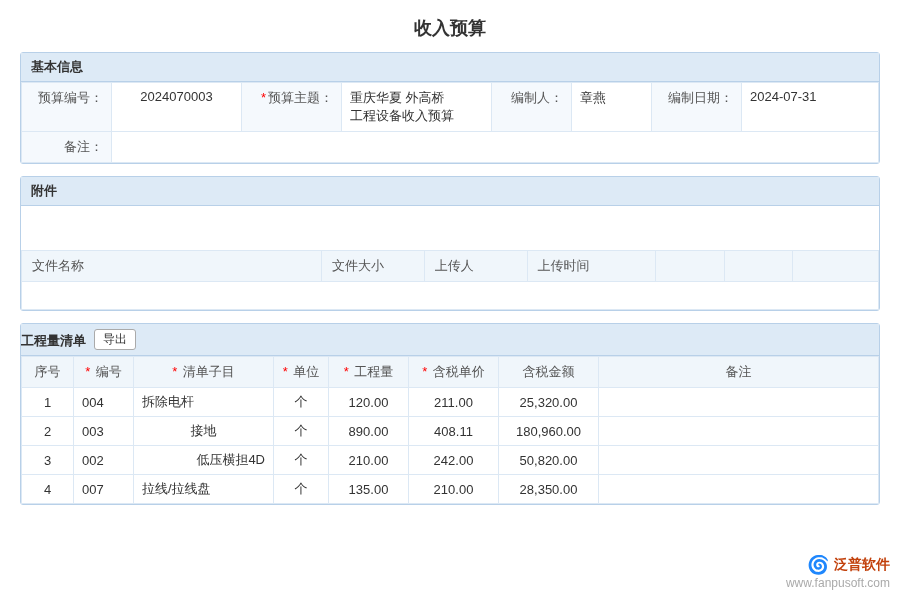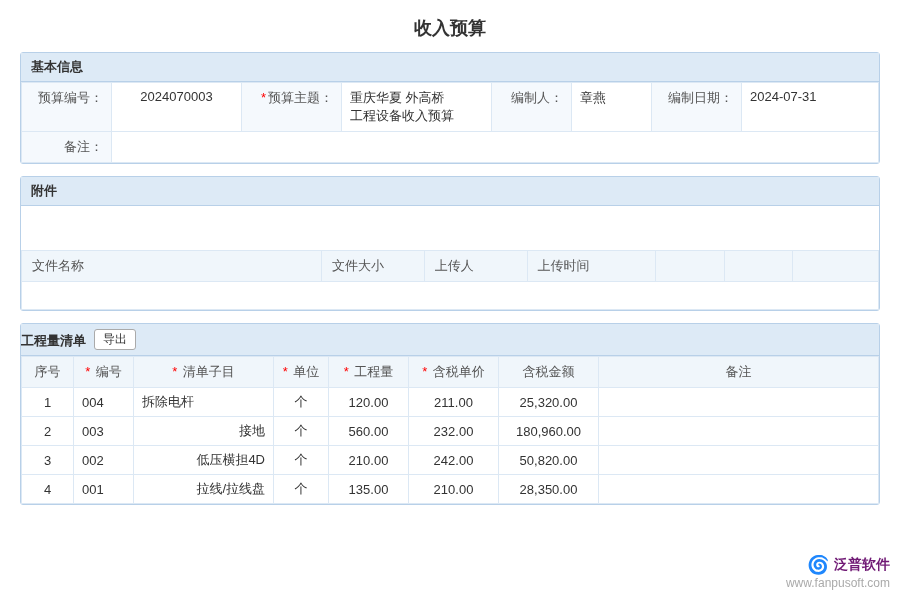--- a/index.html
+++ b/index.html
@@ -128,21 +128,21 @@
     .watermark {
       position: fixed;
       bottom: 10px;
       right: 10px;
       font-size: 11px;
       color: #aaa;
       text-align: right;
     }
     .watermark .brand {
       font-size: 14px;
-      color: #701a75;
+      color: #c2410c;
       font-weight: bold;
     }
   </style>
 </head>
 <body>
 
 <div class="page-title">收入预算</div>
 
 <div class="section">
   <div class="section-header">基本信息</div>
@@ -230,41 +230,41 @@
     <td style="text-align:left;">拆除电杆</td>
     <td>个</td>
     <td>120.00</td>
     <td>211.00</td>
     <td>25,320.00</td>
     <td></td>
   </tr>
           <tr>
     <td>2</td>
     <td>003</td>
-    <td style="text-align:right;">接地</td>
-    <td>个</td>
-    <td>560.00</td>
-    <td>232.00</td>
+    <td style="text-align:center;">接地</td>
+    <td>个</td>
+    <td>890.00</td>
+    <td>408.11</td>
     <td>180,960.00</td>
     <td></td>
   </tr>
           <tr>
     <td>3</td>
     <td>002</td>
     <td style="text-align:right;">低压横担4D</td>
     <td>个</td>
     <td>210.00</td>
     <td>242.00</td>
     <td>50,820.00</td>
     <td></td>
   </tr>
           <tr>
     <td>4</td>
-    <td>001</td>
-    <td style="text-align:right;">拉线/拉线盘</td>
+    <td>007</td>
+    <td style="text-align:left;">拉线/拉线盘</td>
     <td>个</td>
     <td>135.00</td>
     <td>210.00</td>
     <td>28,350.00</td>
     <td></td>
   </tr>
         </tbody>
     </table>
   </div>
 </div>

